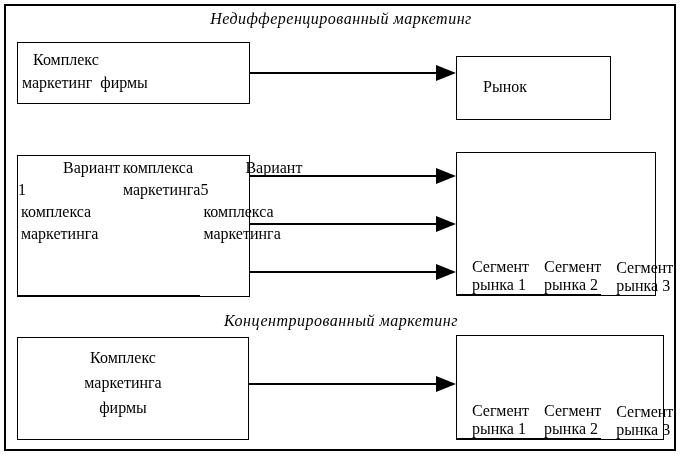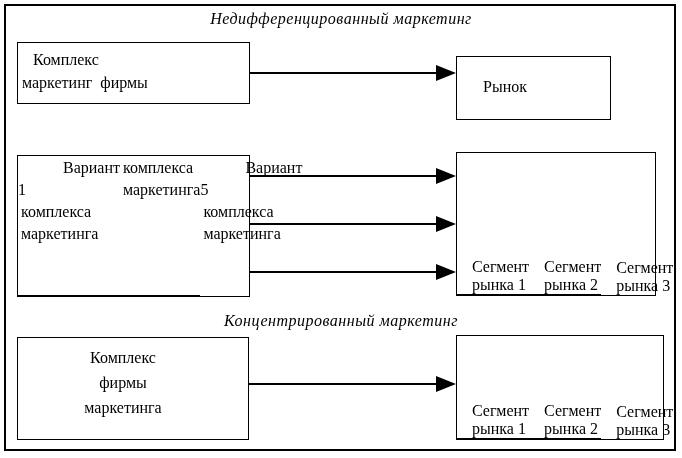--- a/index.html
+++ b/index.html
@@ -147,22 +147,22 @@
     </div>
     <div class="row rowcenter">
       <span>Сегмент рынка 3</span>
     </div>
   </div>
 
   <div class="title" style="top:311px">Концентрированный маркетинг</div>
 
   <div class="box s3-left">
     <div class="ln">Комплекс</div>
+    <div class="ln">маркетинга</div>
     <div class="ln">фирмы</div>
-    <div class="ln">маркетинга</div>
   </div>
 
   <div class="arrow">
     <div class="shaft" style="left:249px; top:383px; width:189px"></div>
     <div class="head" style="left:436px; top:376px"></div>
   </div>
 
   <div class="stack s3-right">
     <div class="row rowcenter">
       <span>Сегмент рынка 1</span>

